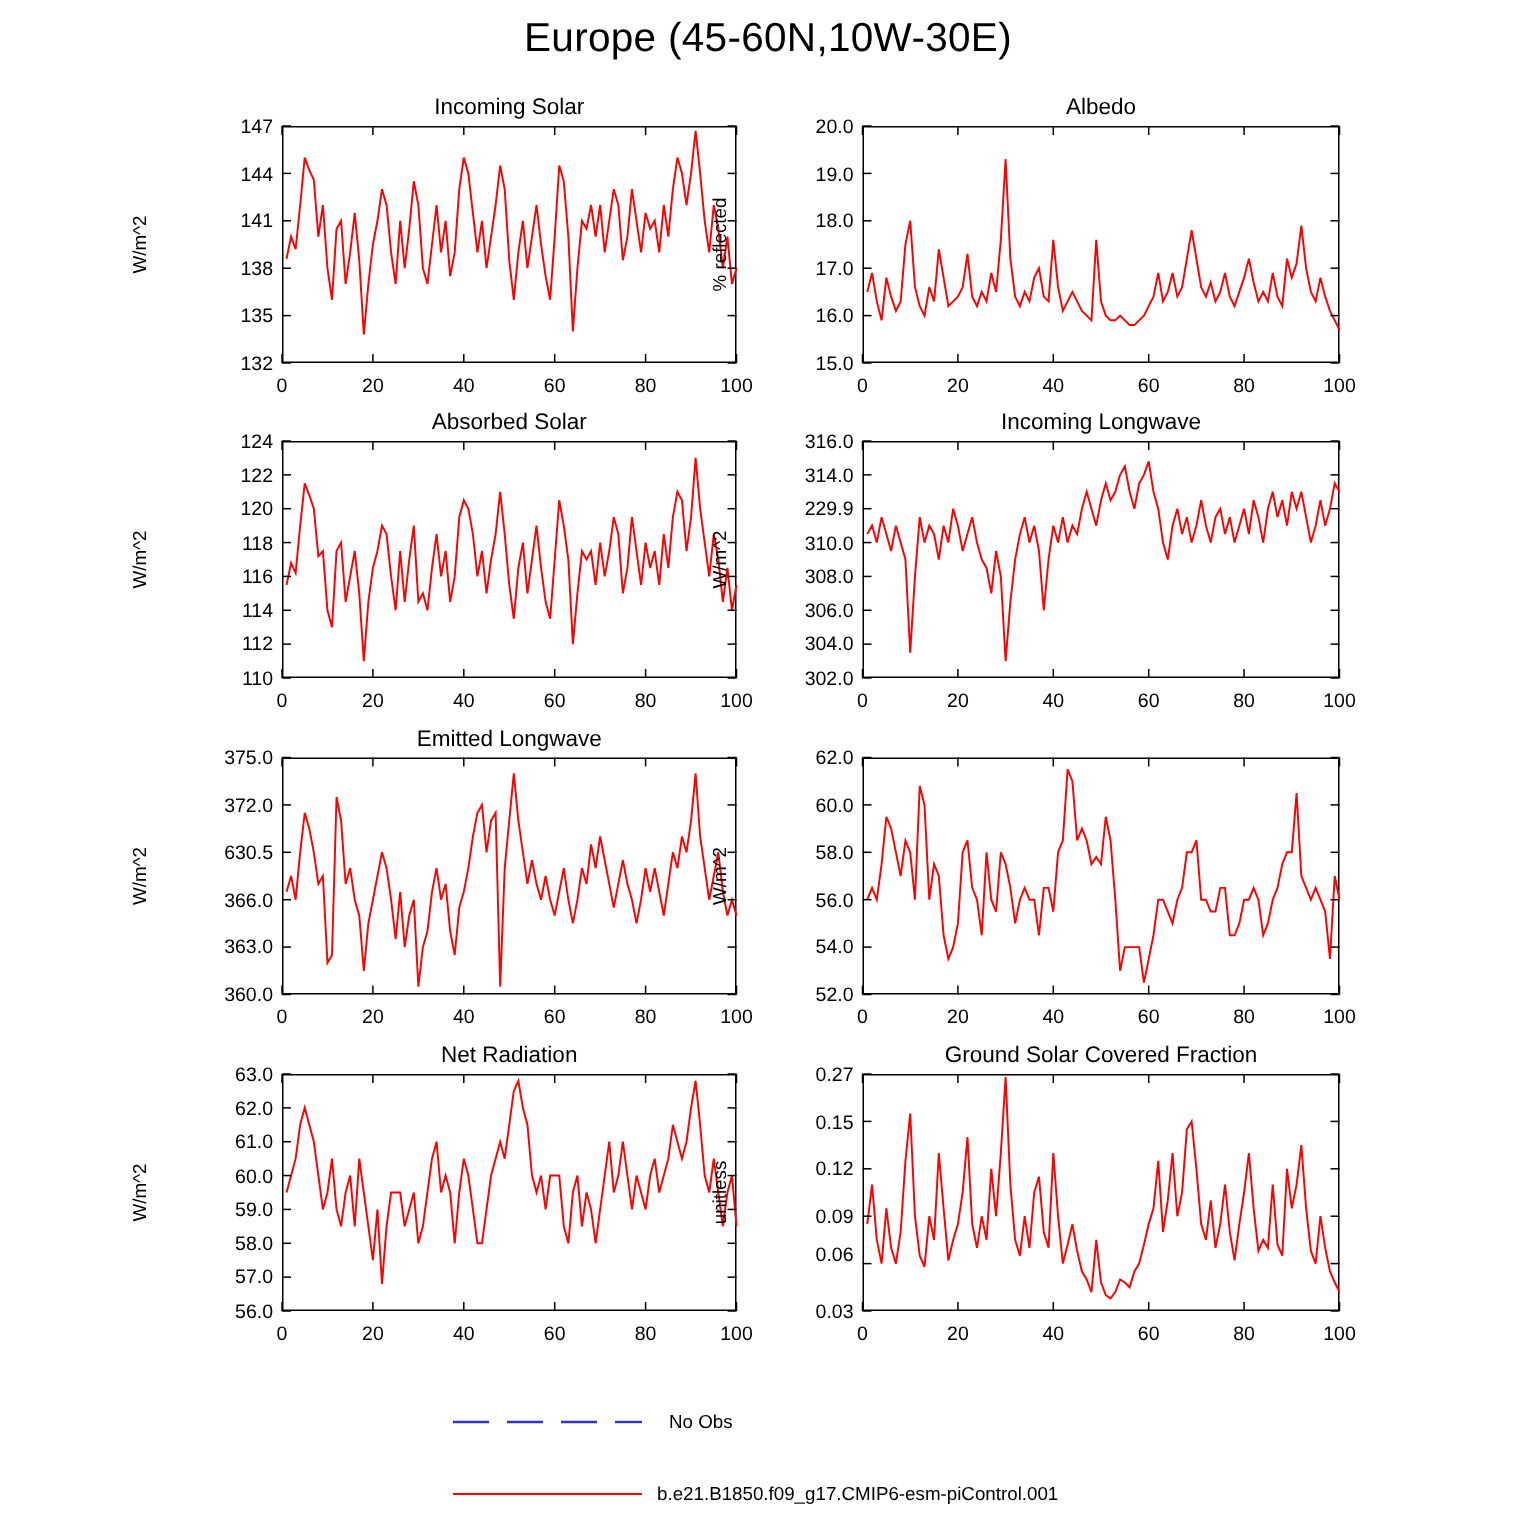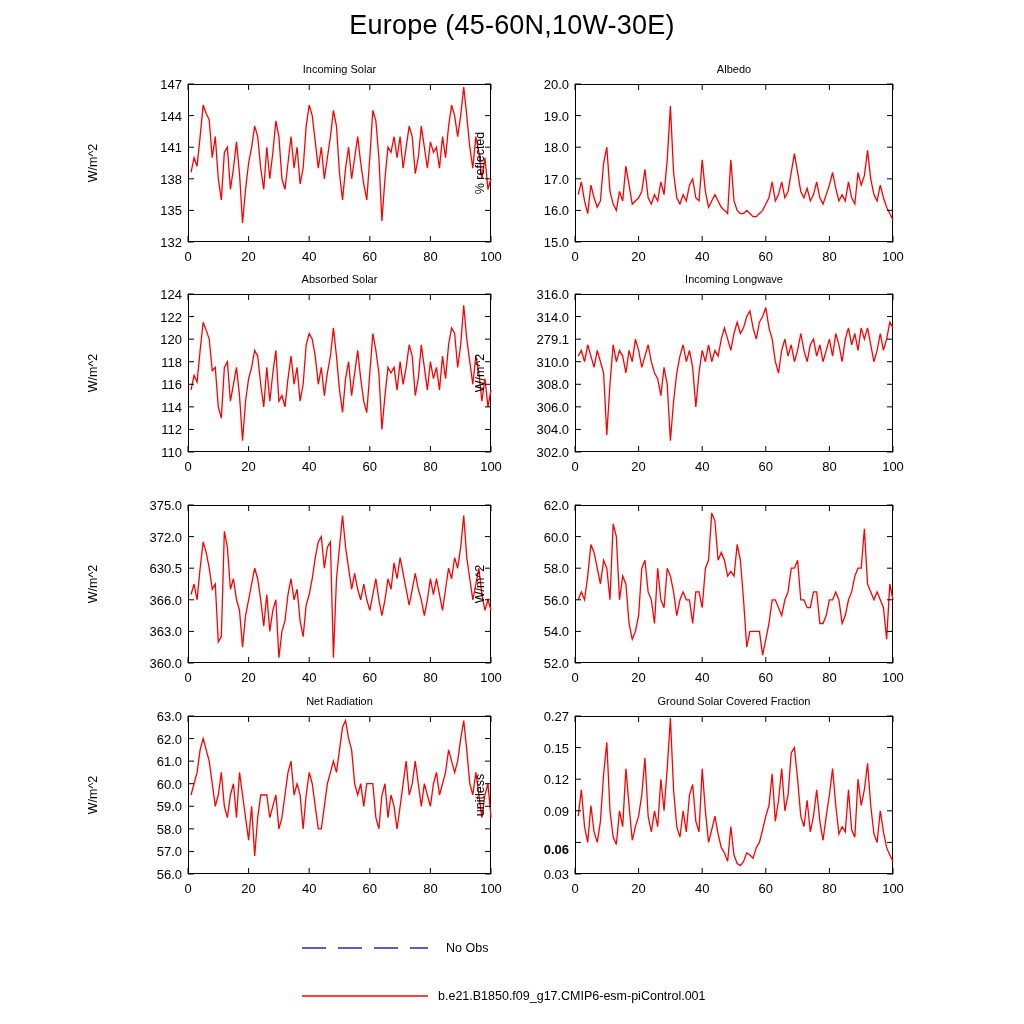--- a/index.html
+++ b/index.html
@@ -3,21 +3,21 @@
 <meta charset="utf-8">
 <style>
   html,body{margin:0;padding:0;background:#ffffff;}
   body{width:1024px;height:1024px;font-family:"Liberation Sans",sans-serif;color:#000;position:relative;overflow:hidden;}
   #page-title{
     position:absolute;left:0;top:10px;width:1024px;text-align:center;
     font-size:27px;letter-spacing:0.2px;
   }
   .panel{position:absolute;}
   .panel-title{
-    position:absolute;width:100%;text-align:center;top:-21px;font-size:11px;
+    position:absolute;width:100%;text-align:center;top:-21px;font-size:15px;
   }
   .plotbox{
     position:absolute;left:0;top:0;border:1.2px solid #000;box-sizing:border-box;
     background:#fff;
   }
   .ylabel{
     position:absolute;
     font-size:12.5px;
     transform-origin:0 0;
     white-space:nowrap;
@@ -210,32 +210,33 @@
         <line y1="0" y2="6" x1="254.4" x2="254.4" stroke="#000" stroke-width="1"></line>
         <line y1="158" y2="152" x1="254.4" x2="254.4" stroke="#000" stroke-width="1"></line>
         <line y1="0" y2="6" x1="318" x2="318" stroke="#000" stroke-width="1"></line>
         <line y1="158" y2="152" x1="318" x2="318" stroke="#000" stroke-width="1"></line>
       </svg>
       <div class="ytick" style="top: 158px; left: -62px; width: 56px;">302.0</div>
       <div class="ytick" style="top: 135.429px; left: -62px; width: 56px;">304.0</div>
       <div class="ytick" style="top: 112.857px; left: -62px; width: 56px;">306.0</div>
       <div class="ytick" style="top: 90.2857px; left: -62px; width: 56px;">308.0</div>
       <div class="ytick" style="top: 67.7143px; left: -62px; width: 56px;">310.0</div>
-      <div class="ytick" style="top: 45.1429px; left: -62px; width: 56px;">279.1</div>
+      <div class="ytick" style="top: 45.1429px; left: -62px; width: 56px;">229.9</div>
       <div class="ytick" style="top: 22.5714px; left: -62px; width: 56px;">314.0</div>
       <div class="ytick" style="top: 0px; left: -62px; width: 56px;">316.0</div>
       <div class="xtick" style="left: 0px; top: 165px;">0</div>
       <div class="xtick" style="left: 63.6px; top: 165px;">20</div>
       <div class="xtick" style="left: 127.2px; top: 165px;">40</div>
       <div class="xtick" style="left: 190.8px; top: 165px;">60</div>
       <div class="xtick" style="left: 254.4px; top: 165px;">80</div>
       <div class="xtick" style="left: 318px; top: 165px;">100</div>
       <div class="ylabel" style="left: -88px; top: 79px; transform: rotate(-90deg) translate(-50%, -100%);">W/m^2</div>
     </div>
     <div class="panel" style="left: 188px; top: 505px; width: 303px; height: 158px;">
+      <div class="panel-title">Emitted Longwave</div>
       <div class="plotbox" style="width: 303px; height: 158px;"></div>
       <svg width="303" height="158" style="position: absolute; left: 0px; top: 0px;">
         <path d="M3.03 89.53 L6.06 79.00 L9.09 94.80 L12.12 63.20 L15.15 36.87 L18.18 47.40 L21.21 63.20 L24.24 84.27 L27.27 79.00 L30.30 136.93 L33.33 131.67 L36.36 26.33 L39.39 42.13 L42.42 84.27 L45.45 73.73 L48.48 94.80 L51.51 105.33 L54.54 142.20 L57.57 110.60 L60.60 94.80 L63.63 79.00 L66.66 63.20 L69.69 73.73 L72.72 94.80 L75.75 121.13 L78.78 89.53 L81.81 126.40 L84.84 105.33 L87.87 94.80 L90.90 152.73 L93.93 126.40 L96.96 115.87 L99.99 89.53 L103.02 73.73 L106.05 94.80 L109.08 84.27 L112.11 115.87 L115.14 131.67 L118.17 100.07 L121.20 89.53 L124.23 73.73 L127.26 52.67 L130.29 36.87 L133.32 31.60 L136.35 63.20 L139.38 42.13 L142.41 36.87 L145.44 152.73 L148.47 73.73 L151.50 42.13 L154.53 10.53 L157.56 42.13 L160.59 63.20 L163.62 84.27 L166.65 68.47 L169.68 84.27 L172.71 94.80 L175.74 79.00 L178.77 94.80 L181.80 105.33 L184.83 89.53 L187.86 73.73 L190.89 94.80 L193.92 110.60 L196.95 94.80 L199.98 73.73 L203.01 84.27 L206.04 57.93 L209.07 73.73 L212.10 52.67 L215.13 68.47 L218.16 84.27 L221.19 100.07 L224.22 84.27 L227.25 68.47 L230.28 84.27 L233.31 94.80 L236.34 110.60 L239.37 94.80 L242.40 73.73 L245.43 89.53 L248.46 73.73 L251.49 89.53 L254.52 105.33 L257.55 84.27 L260.58 63.20 L263.61 73.73 L266.64 52.67 L269.67 63.20 L272.70 42.13 L275.73 10.53 L278.76 52.67 L281.79 73.73 L284.82 94.80 L287.85 79.00 L290.88 63.20 L293.91 89.53 L296.94 105.33 L299.97 94.80 L303.00 105.33" fill="none" stroke="#ff0000" stroke-width="1.3"></path>
         <line x1="0" x2="6" y1="158" y2="158" stroke="#000" stroke-width="1"></line>
         <line x1="303" x2="297" y1="158" y2="158" stroke="#000" stroke-width="1"></line>
         <line x1="0" x2="6" y1="126.4" y2="126.4" stroke="#000" stroke-width="1"></line>
         <line x1="303" x2="297" y1="126.4" y2="126.4" stroke="#000" stroke-width="1"></line>
         <line x1="0" x2="6" y1="94.8" y2="94.8" stroke="#000" stroke-width="1"></line>
         <line x1="303" x2="297" y1="94.8" y2="94.8" stroke="#000" stroke-width="1"></line>
         <line x1="0" x2="6" y1="63.2" y2="63.2" stroke="#000" stroke-width="1"></line>
@@ -388,21 +389,21 @@
         <line y1="0" y2="6" x1="127.2" x2="127.2" stroke="#000" stroke-width="1"></line>
         <line y1="158" y2="152" x1="127.2" x2="127.2" stroke="#000" stroke-width="1"></line>
         <line y1="0" y2="6" x1="190.79999999999998" x2="190.79999999999998" stroke="#000" stroke-width="1"></line>
         <line y1="158" y2="152" x1="190.79999999999998" x2="190.79999999999998" stroke="#000" stroke-width="1"></line>
         <line y1="0" y2="6" x1="254.4" x2="254.4" stroke="#000" stroke-width="1"></line>
         <line y1="158" y2="152" x1="254.4" x2="254.4" stroke="#000" stroke-width="1"></line>
         <line y1="0" y2="6" x1="318" x2="318" stroke="#000" stroke-width="1"></line>
         <line y1="158" y2="152" x1="318" x2="318" stroke="#000" stroke-width="1"></line>
       </svg>
       <div class="ytick" style="top: 158px; left: -62px; width: 56px;">0.03</div>
-      <div class="ytick" style="top: 133px; left: -62px; width: 56px; font-weight: bold;">0.06</div>
+      <div class="ytick" style="top: 120px; left: -62px; width: 56px;">0.06</div>
       <div class="ytick" style="top: 94.8px; left: -62px; width: 56px;">0.09</div>
       <div class="ytick" style="top: 63.2px; left: -62px; width: 56px;">0.12</div>
       <div class="ytick" style="top: 31.6px; left: -62px; width: 56px;">0.15</div>
       <div class="ytick" style="top: 0px; left: -62px; width: 56px;">0.27</div>
       <div class="xtick" style="left: 0px; top: 165px;">0</div>
       <div class="xtick" style="left: 63.6px; top: 165px;">20</div>
       <div class="xtick" style="left: 127.2px; top: 165px;">40</div>
       <div class="xtick" style="left: 190.8px; top: 165px;">60</div>
       <div class="xtick" style="left: 254.4px; top: 165px;">80</div>
       <div class="xtick" style="left: 318px; top: 165px;">100</div>

